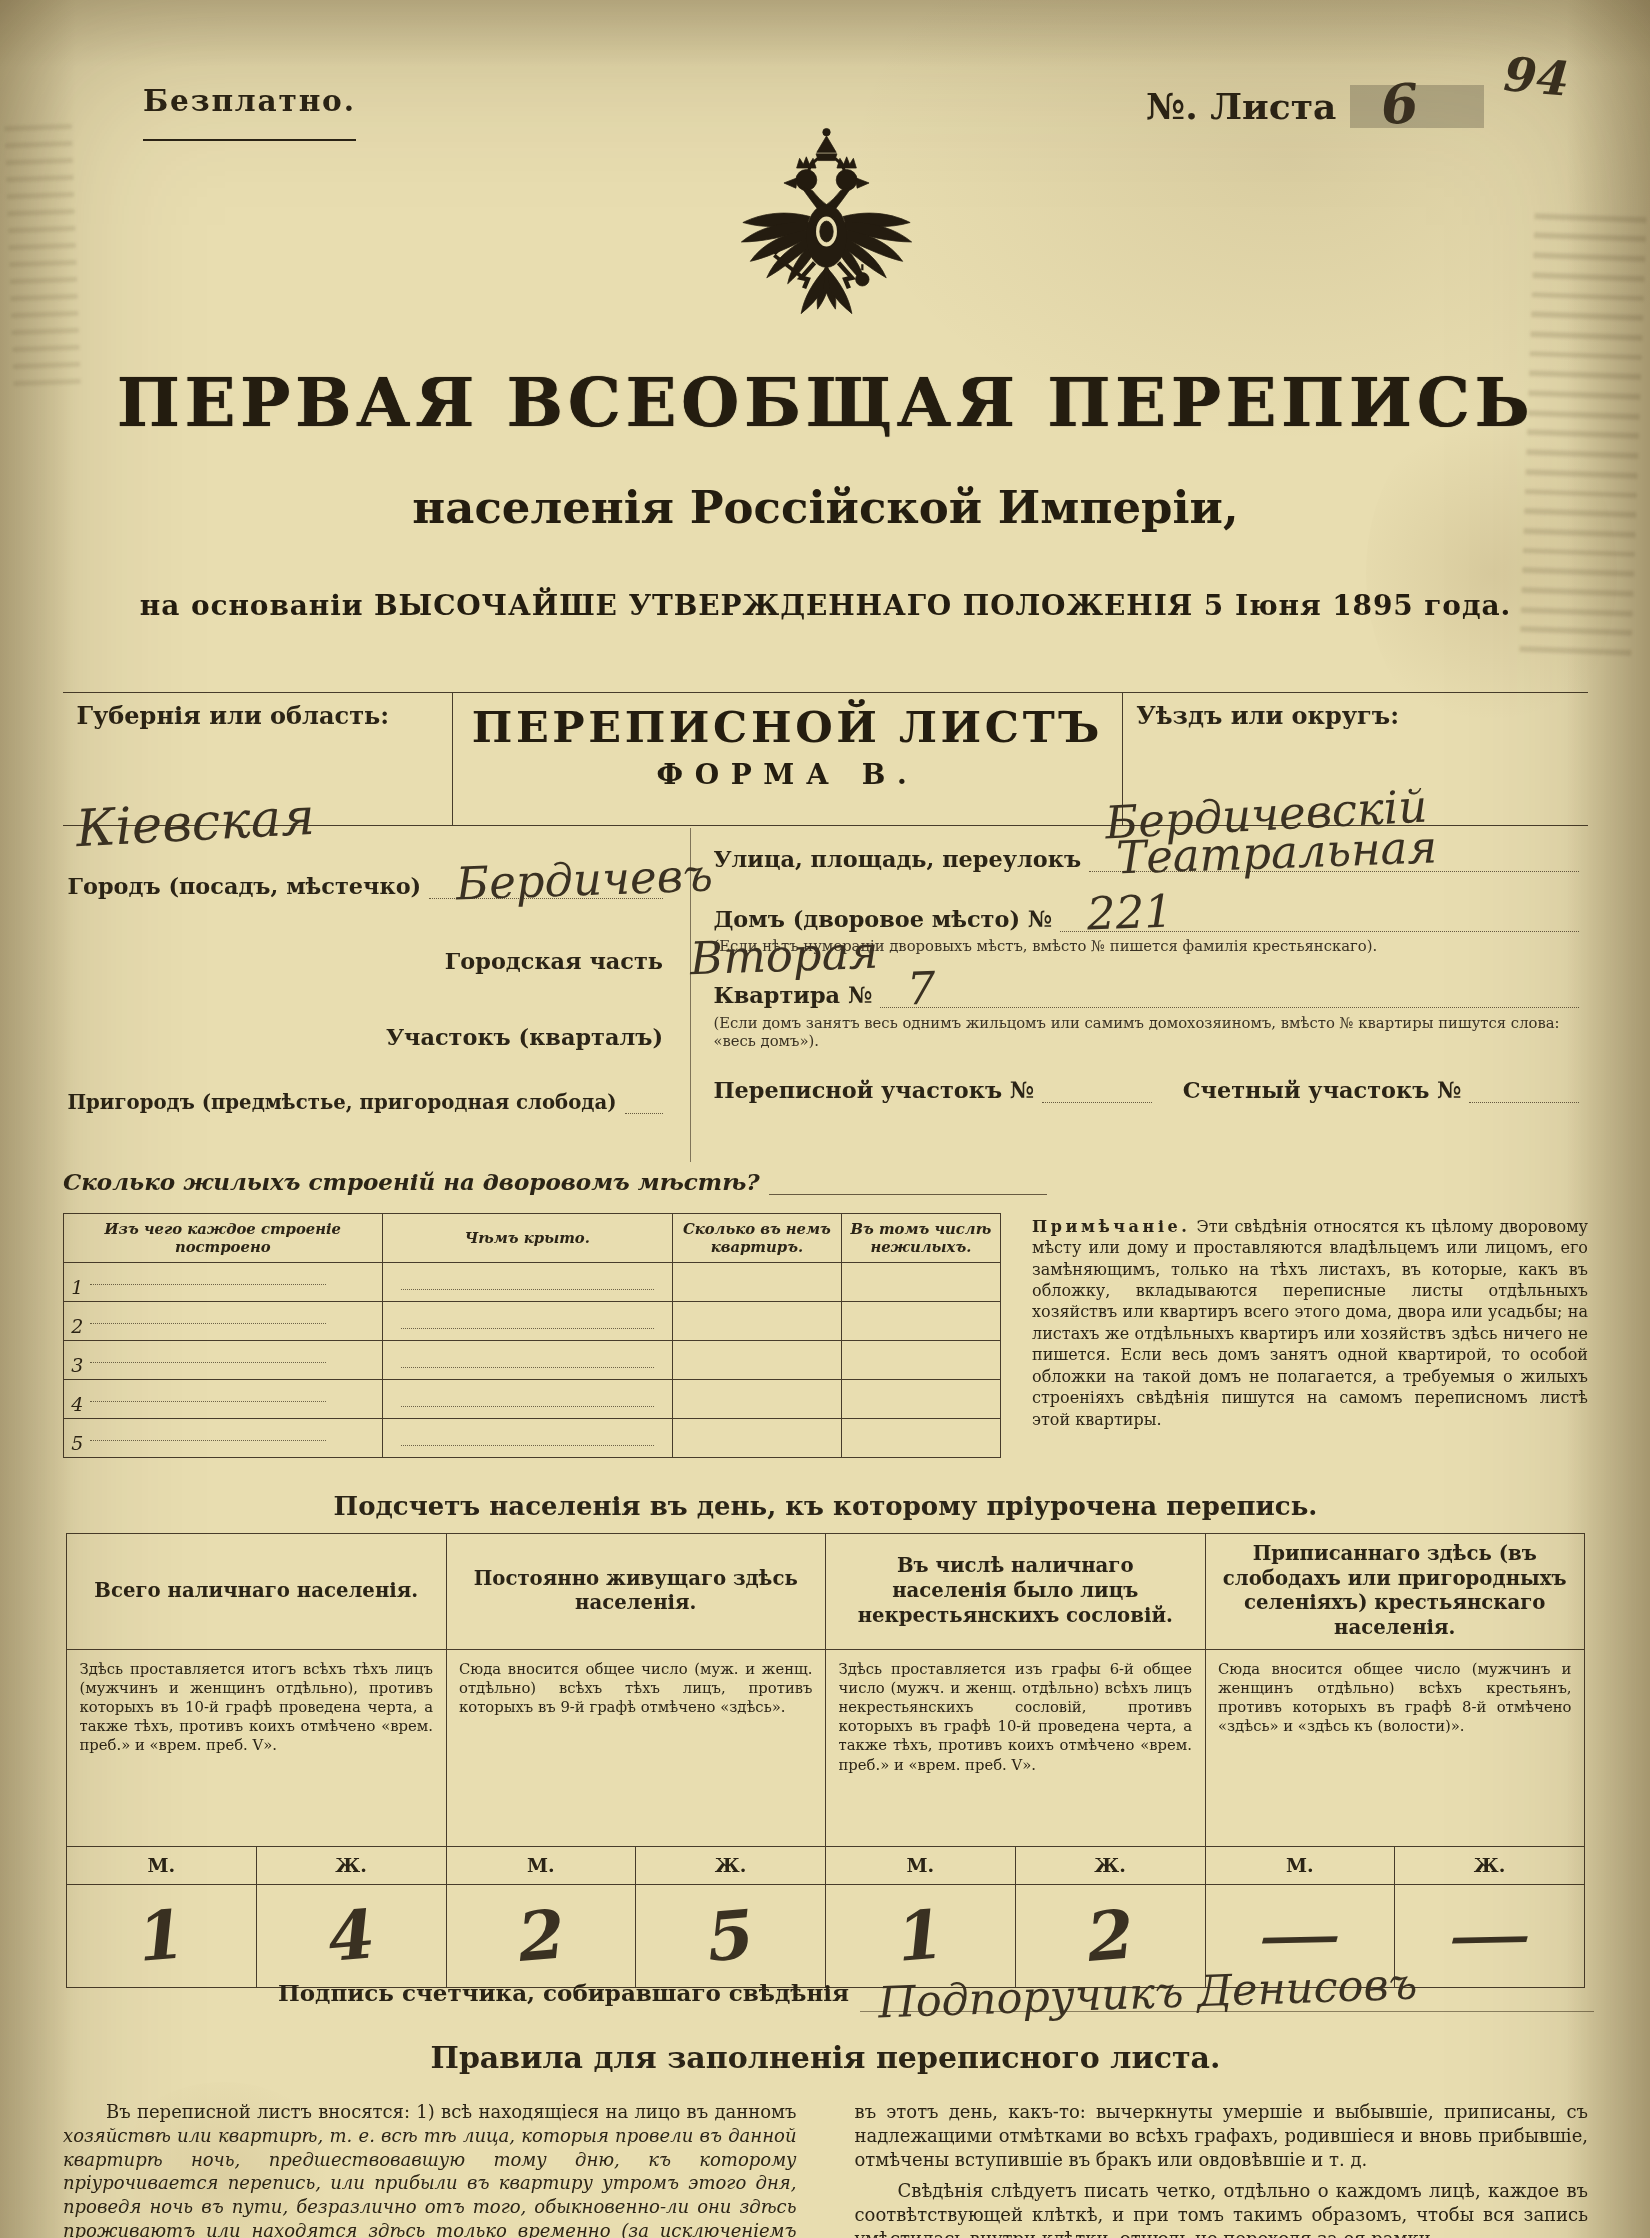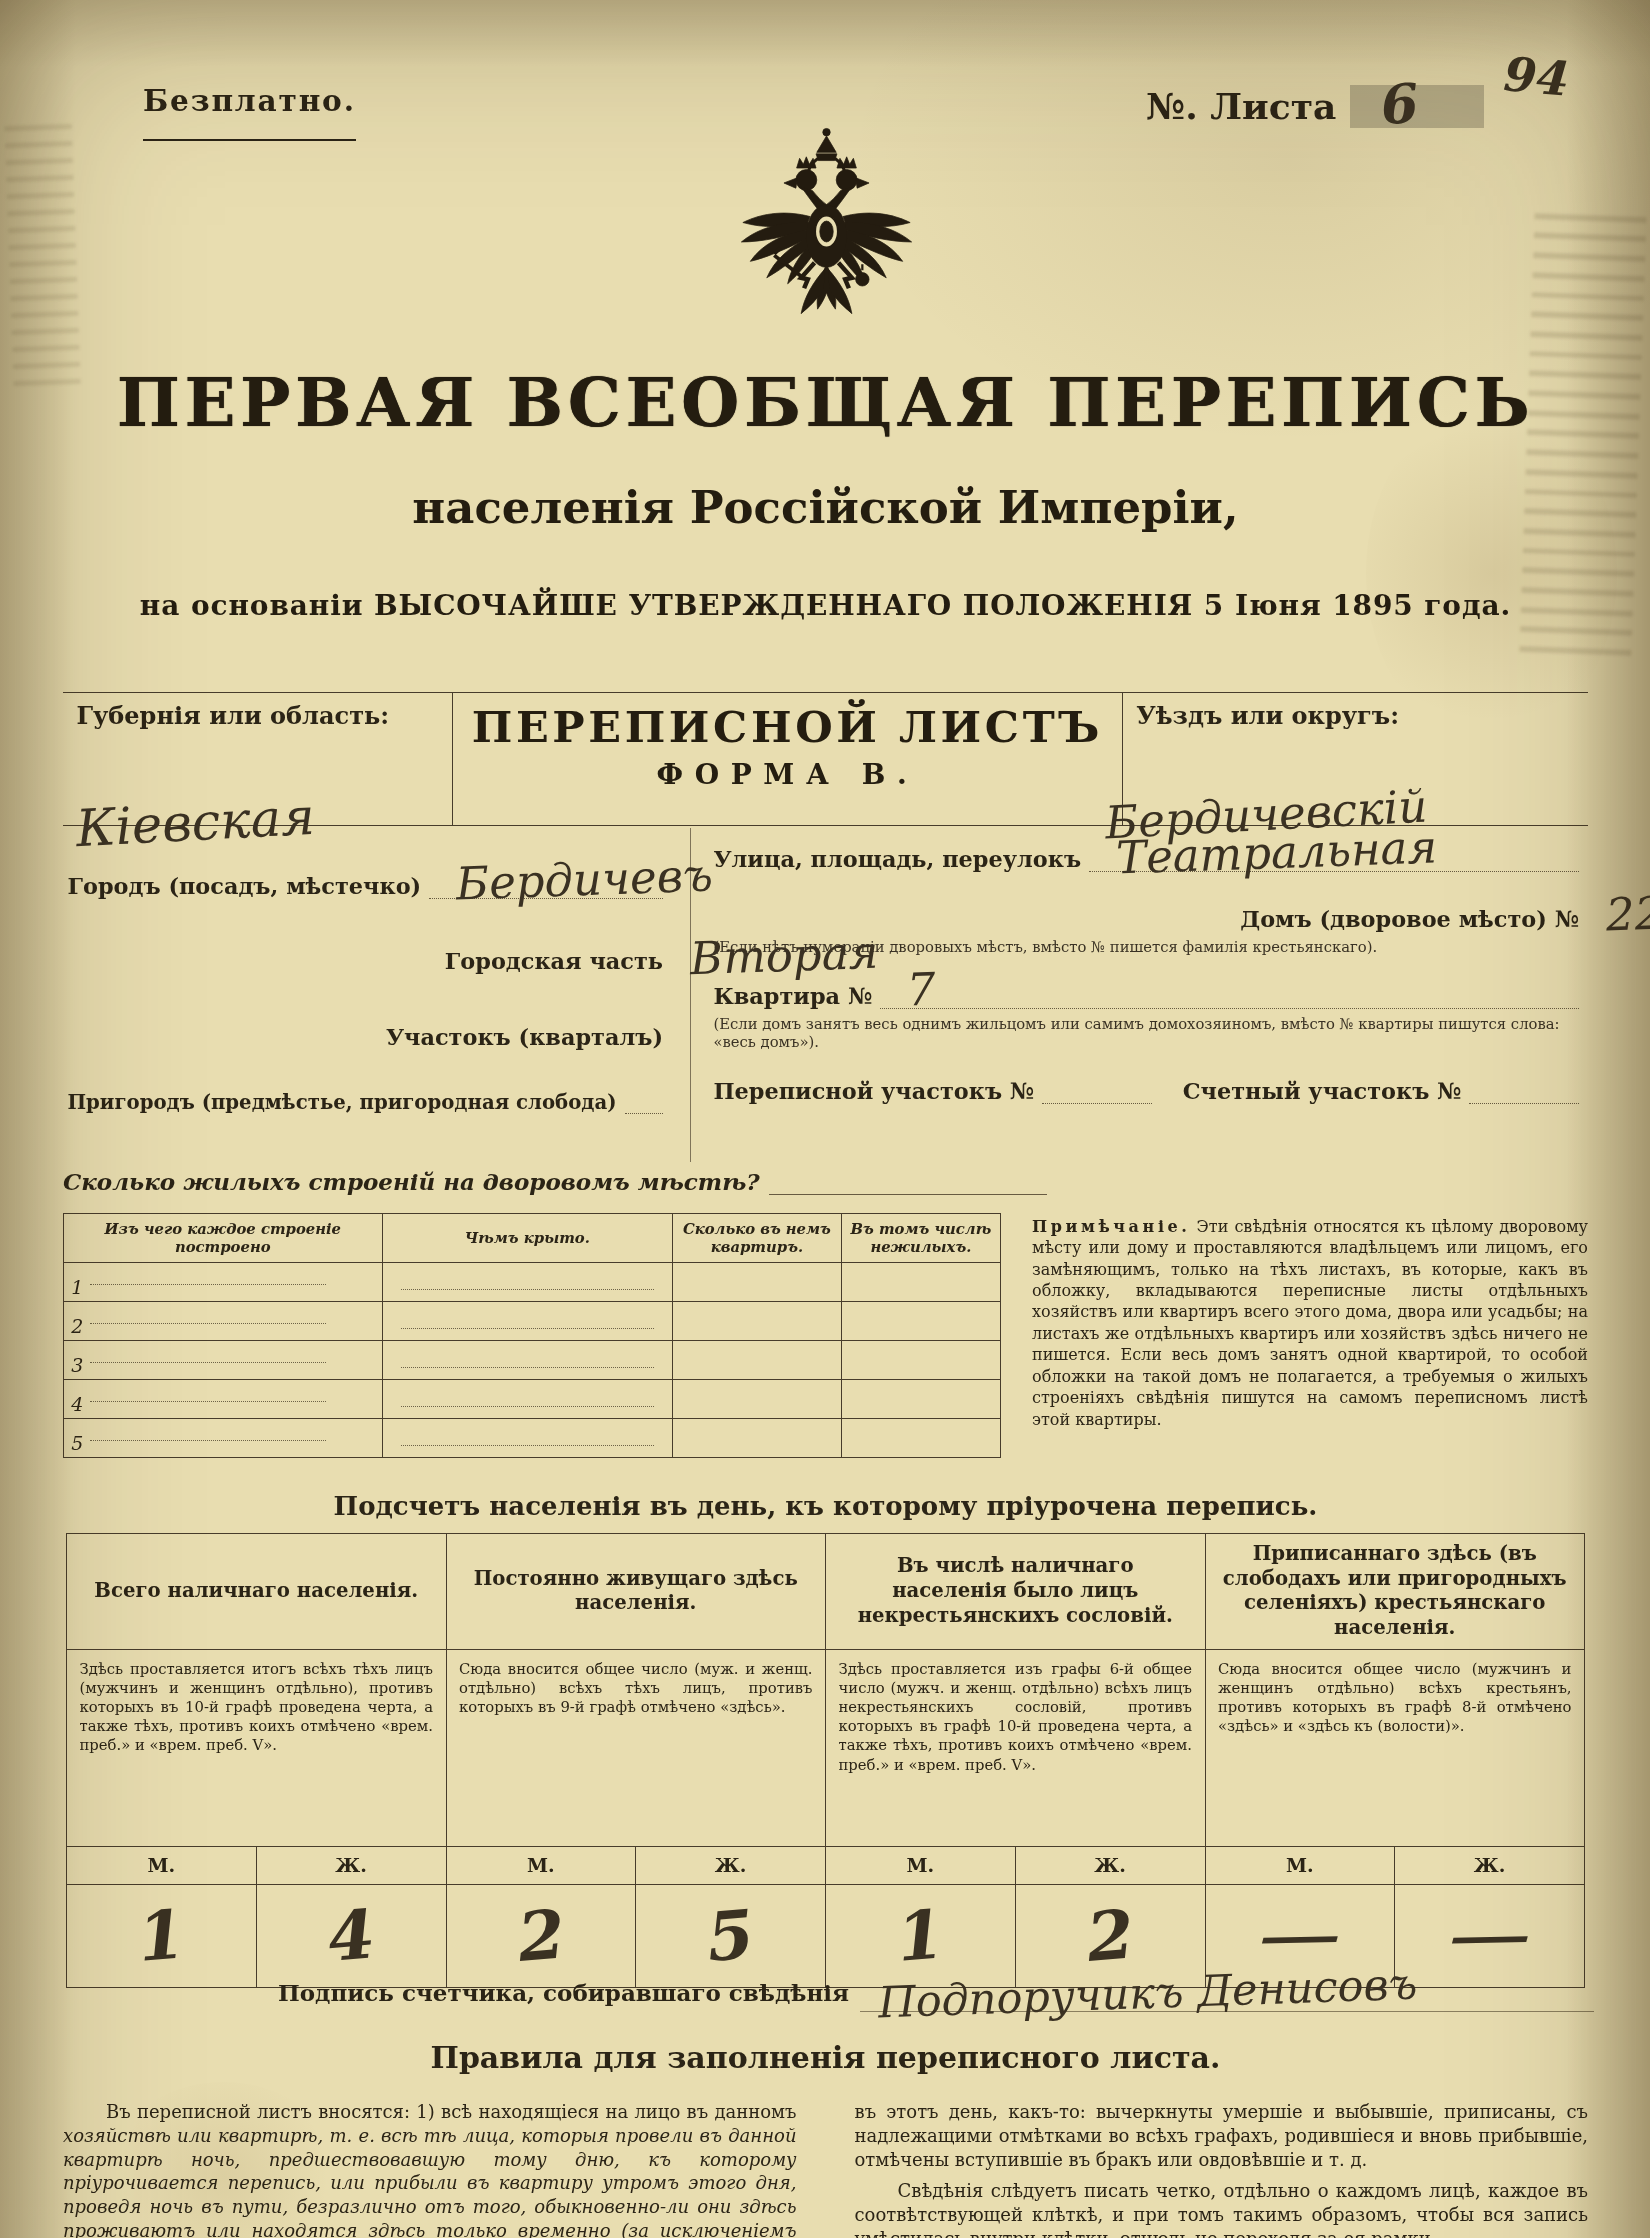--- a/index.html
+++ b/index.html
@@ -72,21 +72,21 @@
   .address { position:absolute; left:63px; top:828px; width:1525px; height:334px; display:flex; }
   .addr-left  { width:627px; padding:18px 27px 0 4.5px; }
   .addr-right { flex:1; border-left:1.3px solid rgba(71,60,43,.65); padding:18px 9px 0 22.4px; }
   .field { display:flex; align-items:flex-end; margin-bottom:0; }
   .lbl { font-size:22.4px; font-weight:bold; white-space:nowrap; }
   .lbl.small { font-size:19.7px; }
   .fill { flex:1; position:relative; border-bottom:1.8px dotted rgba(70,58,38,.8); height:4.5px; margin-left:8px; }
   .fill .f-val { position:absolute; bottom:-8px; left:27px; font-size:45px; white-space:nowrap;
         transform:rotate(-2deg); }
   .note { font-size:14.8px; line-height:1.22; margin:5.4px 0 0 0; color:#3a3224; }
-  .mt90 { margin-top:40px; } .mt110 { margin-top:49px;flex-direction:column; } .mt60 { margin-top:27px; } .mt75 { margin-top:34px;flex-direction:column; }
+  .mt90 { margin-top:40px; } .mt110 { margin-top:49px;flex-direction:column; } .mt60 { margin-top:27px; } .mt75 { margin-top:34px; }
   .field.two .fill { max-width:188px; }
   .field.two .lbl2 { margin-left:31px; }
 
   
   .buildings { position:absolute; left:63px; top:1168px; width:1525px; }
   .question-row { display:flex; align-items:flex-end; margin-bottom:18px; }
   .question { font-size:23px; font-weight:bold; font-style:italic; white-space:nowrap; }
   .q-line { flex:0 0 278px; border-bottom:1.8px solid rgba(70,58,38,.8); height:3.6px; margin-left:9px; }
   .buildings-body { display:flex; gap:31px; }
   .b-table { border-collapse:collapse; width:938px; table-layout:fixed;font-style:italic; }

